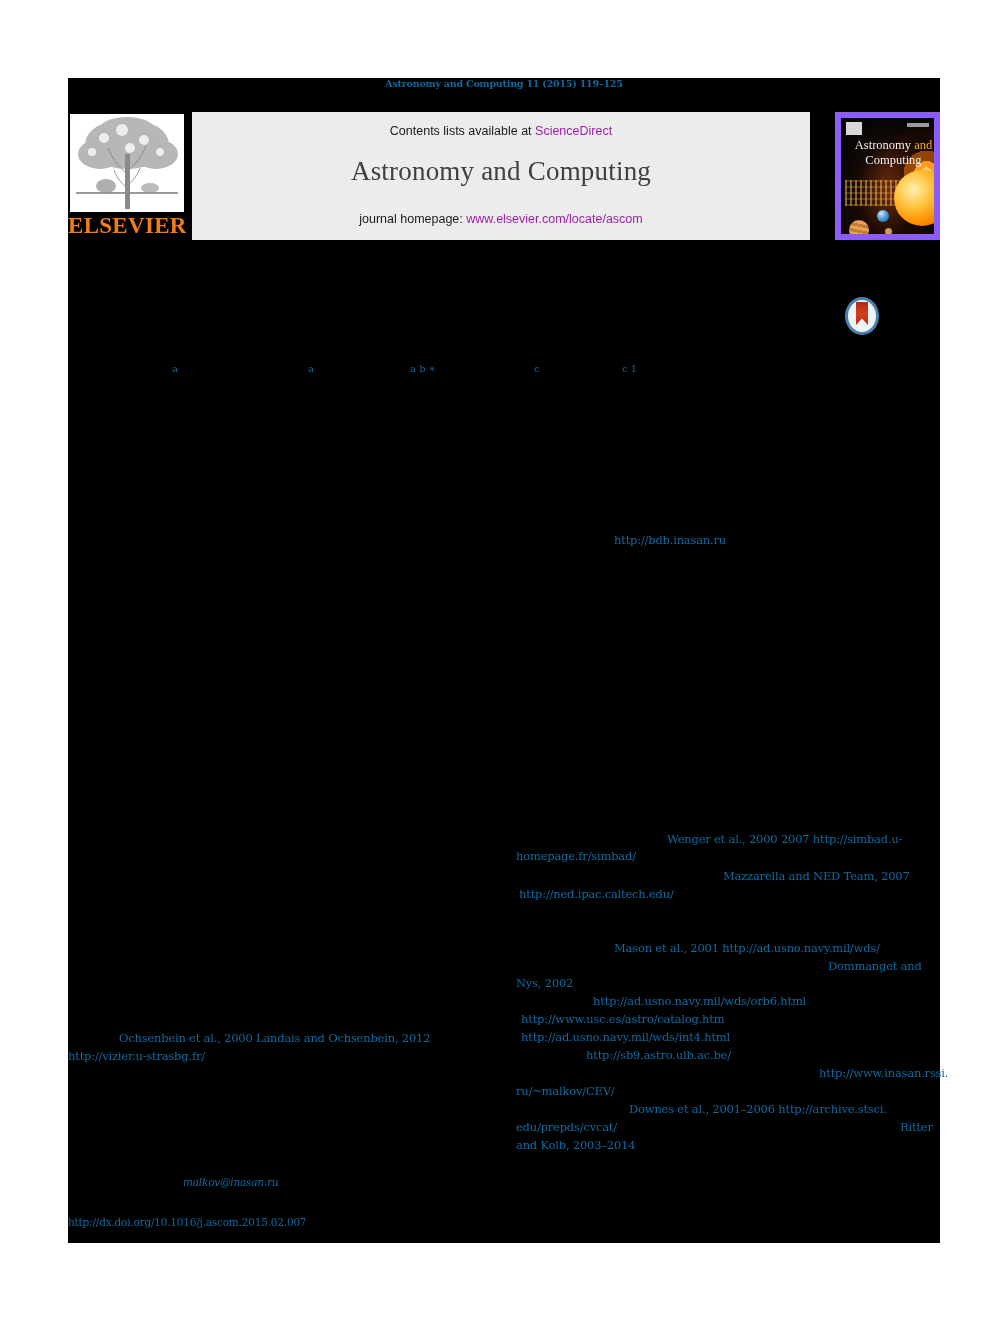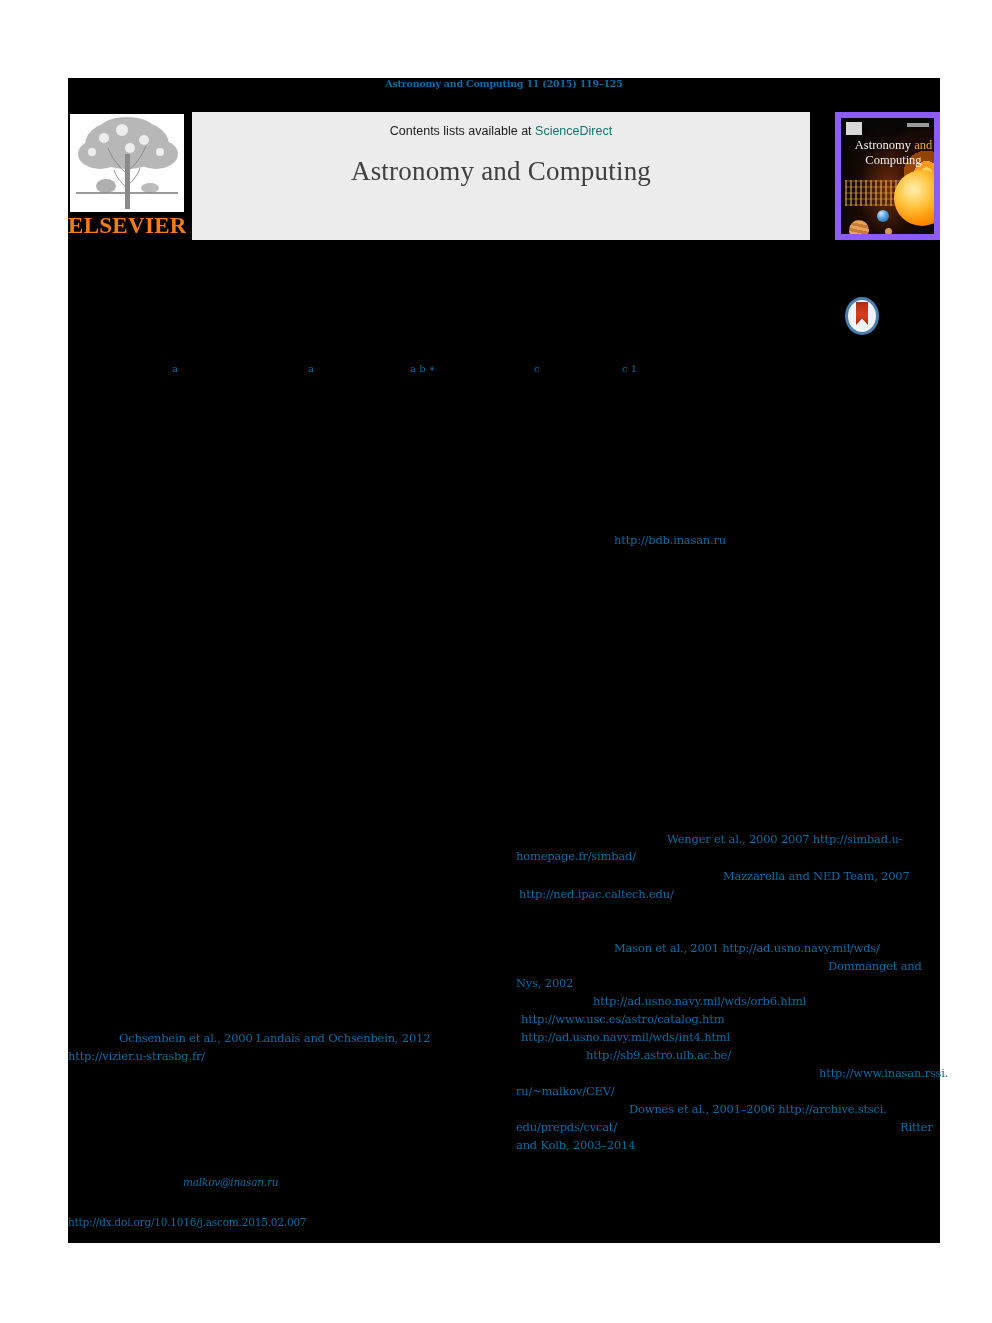--- a/index.html
+++ b/index.html
@@ -94,21 +94,21 @@
     color: #121212;
   }
   .sd-line1 {
     position: absolute;
     left: 0; top: 12px;
     width: 618px;
     font-family: "Liberation Sans", sans-serif;
     font-size: 12.5px;
     color: #1a1a1a;
   }
-  .sd-link { color: #0f766e; }
+  .sd-link { color: #a21caf; }
   .sd-title {
     position: absolute;
     left: 0; top: 44px;
     width: 618px;
     font-family: "Liberation Serif", serif;
     font-size: 27px;
     color: #404040;
     letter-spacing: 0.2px;
   }
   .sd-line3 {
@@ -286,20 +286,23 @@
         </svg>
       </div>
       <div class="elsevier-wordmark">ELSEVIER</div>
     </div>
 
     <div class="sd-box">
       <div class="sd-line1">
         <span>Contents lists available at </span><span class="sd-link">ScienceDirect</span>
       </div>
       <div class="sd-title">Astronomy and Computing</div>
+      <div class="sd-line3">
+        <span>journal homepage: </span><span class="sd-link">www.elsevier.com/locate/ascom</span>
+      </div>
     </div>
 
     <div class="cover">
       <div class="cover-sky"></div>
       <div class="cover-binary"></div>
       <div class="cover-sun"></div>
       <div class="cover-earth"></div>
       <div class="cover-jupiter"></div>
       <div class="cover-moon"></div>
       <div class="cover-elsevier-mark"></div>

